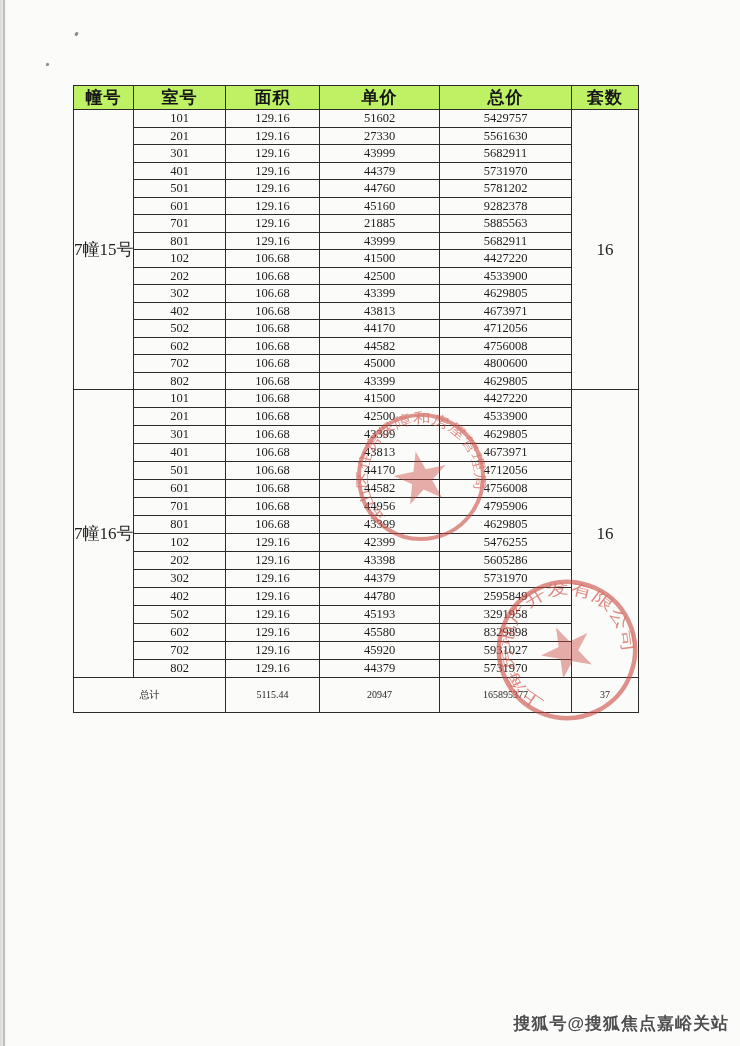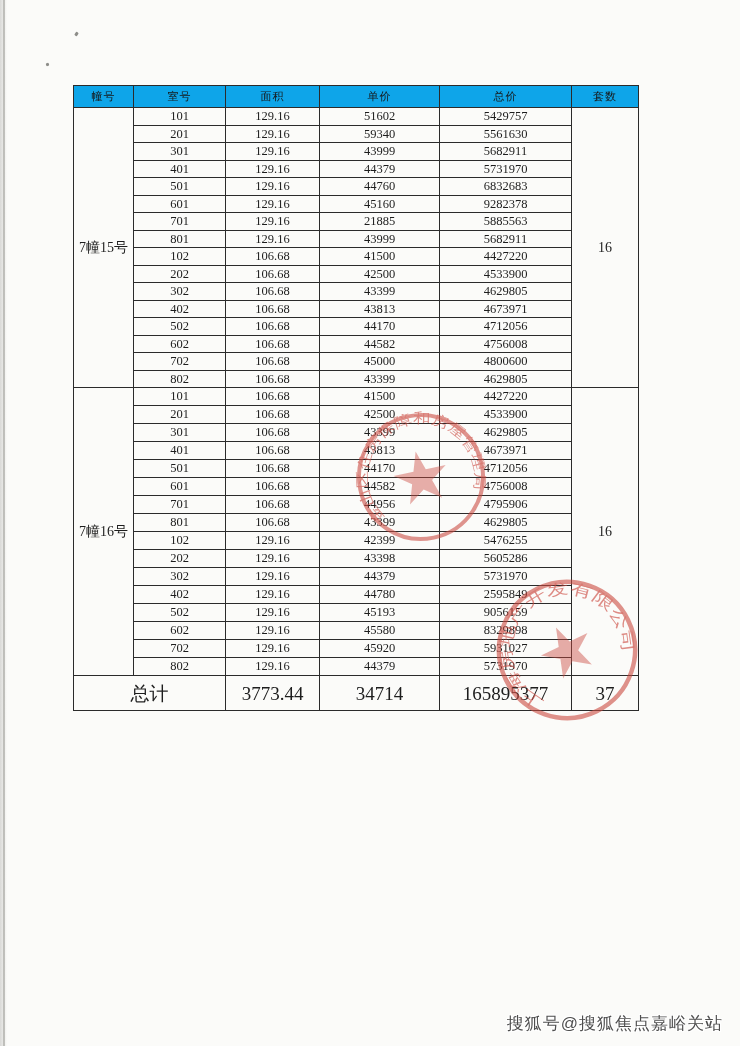--- a/index.html
+++ b/index.html
@@ -24,42 +24,42 @@
   
   table.price{
     position:absolute;left:73px;top:85px;width:565px;
     border-collapse:collapse;table-layout:fixed;z-index:1;
   }
   table.price th,table.price td{
     border:1.6px solid #2b2b2b;text-align:center;vertical-align:middle;
     padding:0;overflow:hidden;white-space:nowrap;
   }
   table.price th{
-    background:#0ea5e9;color:#171717;height:21px;
-    font-size:11px;font-weight:normal;letter-spacing:1px;
+    background:#bef264;color:#171717;height:21px;
+    font-size:17px;font-weight:bold;letter-spacing:1px;
   }
   table.price td{
     height:16.5px;font-size:12.5px;color:#1d1d1d;line-height:1;
     background:transparent;
   }
   table.price tr.sec1 td{height:17px;}
-  table.price td.bcell,table.price td.ucell{font-size:14px;}
-  table.price tr.total td{height:34px;font-size:19px;}
+  table.price td.bcell,table.price td.ucell{font-size:17px;}
+  table.price tr.total td{height:34px;font-size:10px;}
 
   
   .stamp{position:absolute;z-index:3;pointer-events:none;}
   .stamp svg{display:block;}
   #stamp1{left:341px;top:397px;transform:rotate(-12deg);opacity:.72;}
   #stamp2{left:479px;top:562px;transform:rotate(-26deg);opacity:.74;}
 
   
   .watermark{
-    position:absolute;right:17px;top:1012px;z-index:5;
+    position:absolute;right:11px;top:1012px;z-index:5;
     font-family:"Liberation Sans","DejaVu Sans",sans-serif;
-    font-size:17px;font-weight:normal;color:#4e4e4e;letter-spacing:1px;
+    font-size:17px;font-weight:bold;color:#4e4e4e;letter-spacing:1px;
     text-shadow:-1px -1px 0 #ffffff,1px -1px 0 #ffffff,
                 -1px 1px 0 #ffffff,1px 1px 0 #ffffff,0 0 2px #ffffff;
   }
 </style>
 </head>
 <body>
 
 <div class="scan-edge-left"></div>
 <div class="scan-edge-line"></div>
 <div class="speck speck1"></div>
@@ -89,40 +89,40 @@
         <td class="bcell" rowspan="16">7幢15号</td>
         <td>101</td>
         <td>129.16</td>
         <td>51602</td>
         <td>5429757</td>
         <td class="ucell" rowspan="16">16</td>
       </tr>
       <tr class="sec0">
         <td>201</td>
         <td>129.16</td>
-        <td>59340</td>
+        <td>27330</td>
         <td>5561630</td>
       </tr>
       <tr class="sec0">
         <td>301</td>
         <td>129.16</td>
         <td>43999</td>
         <td>5682911</td>
       </tr>
       <tr class="sec0">
         <td>401</td>
         <td>129.16</td>
         <td>44379</td>
         <td>5731970</td>
       </tr>
       <tr class="sec0">
         <td>501</td>
         <td>129.16</td>
         <td>44760</td>
-        <td>6832683</td>
+        <td>5781202</td>
       </tr>
       <tr class="sec0">
         <td>601</td>
         <td>129.16</td>
         <td>45160</td>
         <td>9282378</td>
       </tr>
       <tr class="sec0">
         <td>701</td>
         <td>129.16</td>
@@ -254,21 +254,21 @@
       <tr class="sec1">
         <td>402</td>
         <td>129.16</td>
         <td>44780</td>
         <td>2595849</td>
       </tr>
       <tr class="sec1">
         <td>502</td>
         <td>129.16</td>
         <td>45193</td>
-        <td>9056159</td>
+        <td>3291958</td>
       </tr>
       <tr class="sec1">
         <td>602</td>
         <td>129.16</td>
         <td>45580</td>
         <td>8329898</td>
       </tr>
       <tr class="sec1">
         <td>702</td>
         <td>129.16</td>
@@ -276,22 +276,22 @@
         <td>5931027</td>
       </tr>
       <tr class="sec1">
         <td>802</td>
         <td>129.16</td>
         <td>44379</td>
         <td>5731970</td>
       </tr>
       <tr class="total">
         <td colspan="2">总计</td>
-        <td>3773.44</td>
-        <td>34714</td>
+        <td>5115.44</td>
+        <td>20947</td>
         <td>165895377</td>
         <td class="ucell">37</td>
       </tr>
     </tbody>
 </table>
 
 <div class="stamp" id="stamp1">
   <svg width="160" height="160" viewBox="0 0 160 160">
     <circle cx="80" cy="80" r="62" fill="none" stroke="#cb493f" stroke-width="4" stroke-opacity="0.8"></circle>
     <path d="M0,-28 L6.3,-8.66 L26.63,-8.65 L10.19,3.31 L16.46,22.65 L0,10.7 L-16.46,22.65 L-10.19,3.31 L-26.63,-8.65 L-6.3,-8.66 Z" transform="translate(80,82)" fill="#cb493f" fill-opacity="0.6"></path>

